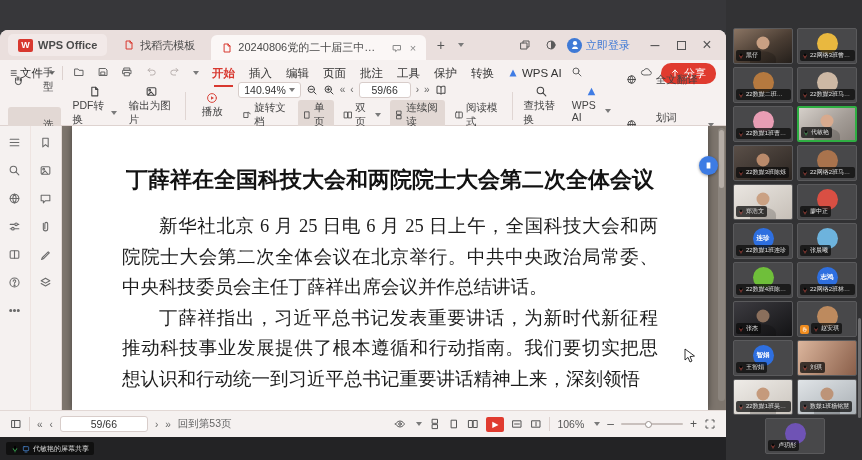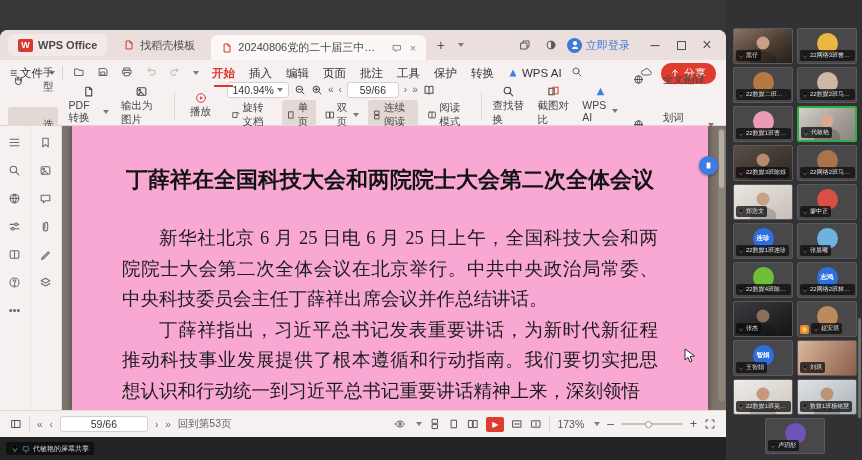--- a/index.html
+++ b/index.html
@@ -69,27 +69,27 @@
   .navch { color:#666; font-size:10px; }
   .vtoggle { display:flex; align-items:center; gap:2px; padding:1px 4px; border-radius:3px; }
   .vtoggle.sel { background:#e2d8d4; }
 
   
   #docwrap { position:absolute; top:96px; left:0; right:0; bottom:27px; background:#7d756d; display:flex; }
   #doc-sidebar { width:62px; background:#f5f1f0; border-right:1px solid #e4dad7; display:flex; }
   .sbcol { width:31px; display:flex; flex-direction:column; align-items:center; padding-top:10px; gap:15px; color:#6b6b6b; }
   .sbcol:first-child { border-right:1px solid #eee4e1; }
   #pagewrap { flex:1; position:relative; overflow:hidden; }
-  #page { position:absolute; left:10px; top:0; width:636px; height:100%; background:#f9a8d4;
+  #page { position:absolute; left:10px; top:0; width:636px; height:100%; background:#ffffff;
           box-shadow:0 0 7px rgba(0,0,0,.45); padding:38px 50px 0; overflow:hidden; }
   .doctitle { font-family:"Liberation Serif",serif; font-weight:bold; font-size:22px; line-height:31px;
               text-align:center; color:#121212; }
   .docp { font-family:"Liberation Serif",serif; font-size:18.5px; line-height:30.5px; text-align:justify;
           text-indent:2em; color:#1d1d1d; }
-  .docp:first-of-type { margin-top:28px; }
+  .docp:first-of-type { margin-top:16px; }
   #doc-scroll { position:absolute; right:1px; top:2px; width:7px; height:96%; background:rgba(255,255,255,.12); border-radius:4px; }
   #doc-scroll .thumb { position:absolute; top:2px; left:1px; width:5px; height:58px; background:#b5ada6; border-radius:3px; }
   #float-assist { position:absolute; right:8px; top:30px; width:19px; height:19px; border-radius:50%;
                   background:#3d7ce4; display:flex; align-items:center; justify-content:center;
                   box-shadow:0 1px 3px rgba(0,0,0,.4); z-index:5; }
 
   
   .statusbar { position:absolute; left:0; bottom:0; right:0; height:27px; background:#f5f1f0;
                border-top:1px solid #e2d8d5; display:flex; align-items:center; padding:0 10px; gap:7px;
                font-size:10.5px; color:#555; }
@@ -394,31 +394,20 @@
               <path d="M7.3 7.3L10 10"></path>
             </svg>
           </span>
           <span class="lbl">
             <span>查找替换</span>
           </span>
         </div>
         <div class="bigbtn">
           <span class="i">
             <svg width="13" height="13" viewBox="0 0 12 12" fill="none" stroke="currentColor" stroke-width="1" stroke-linecap="round" stroke-linejoin="round">
-              <rect x="1.8" y="3" width="4.8" height="6"></rect>
-              <rect x="5.4" y="2" width="4.8" height="6" stroke="#d8453c"></rect>
-            </svg>
-          </span>
-          <span class="lbl">
-            <span>截图对比</span>
-          </span>
-        </div>
-        <div class="bigbtn">
-          <span class="i">
-            <svg width="13" height="13" viewBox="0 0 12 12" fill="none" stroke="currentColor" stroke-width="1" stroke-linecap="round" stroke-linejoin="round">
               <path d="M2.5 9.5L6 2.5l3.5 7z" fill="#3f7ce4" stroke="none"></path>
             </svg>
           </span>
           <span class="lbl">
             <span>WPS AI</span>
             <span class="caret"></span>
           </span>
         </div>
       </span>
     <div class="stack2" id="rib-trans">
@@ -591,21 +580,21 @@
           <path d="M3.6 6h4.8"></path>
         </svg>
       </span>
     <span class="i">
         <svg width="12" height="12" viewBox="0 0 12 12" fill="none" stroke="currentColor" stroke-width="1" stroke-linecap="round" stroke-linejoin="round">
           <rect x="2" y="2.8" width="8" height="6.4"></rect>
           <path d="M6 4v4"></path>
         </svg>
       </span>
     <span class="vsep"></span>
-    <span>173%</span>
+    <span>106%</span>
       <span class="caret"></span>
     <span style="font-size:12px">–</span>
     <div class="slider">
         <div class="knob"></div>
       </div>
     <span style="font-size:12px">+</span>
     <span class="i">
         <svg width="12" height="12" viewBox="0 0 12 12" fill="none" stroke="currentColor" stroke-width="1" stroke-linecap="round" stroke-linejoin="round">
           <path d="M2 4V2h2M8 2h2v2M10 8v2H8M4 10H2V8"></path>
         </svg>

